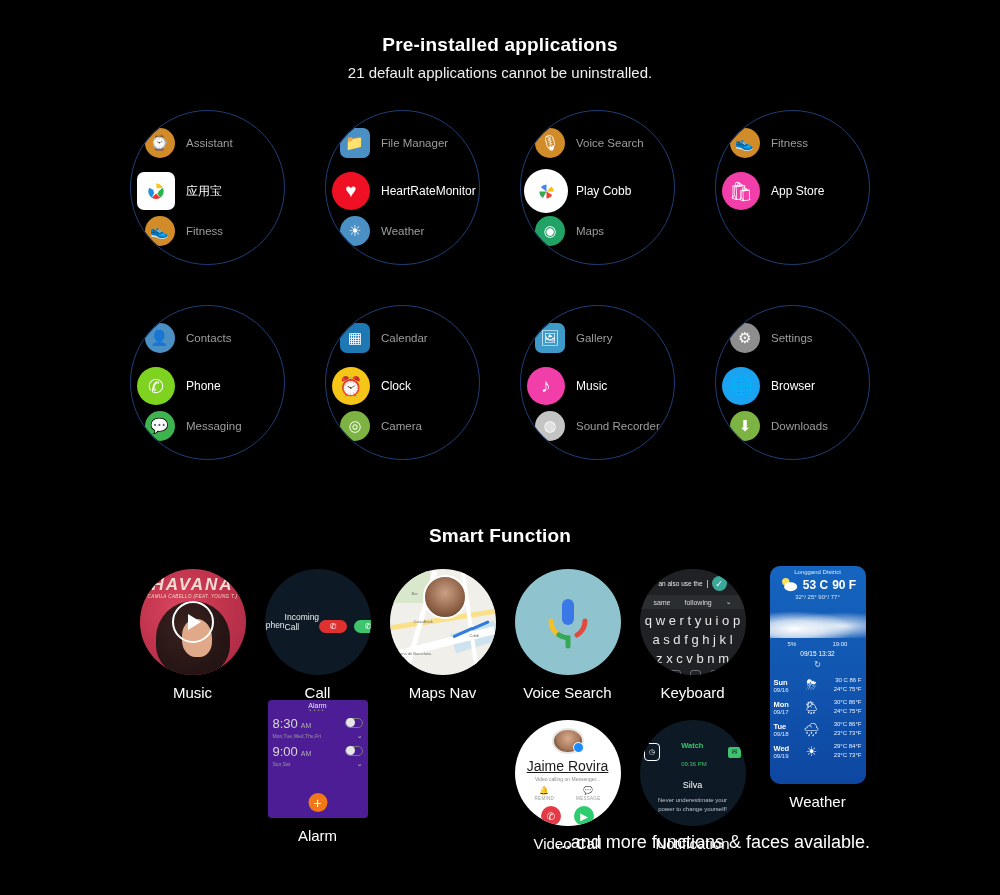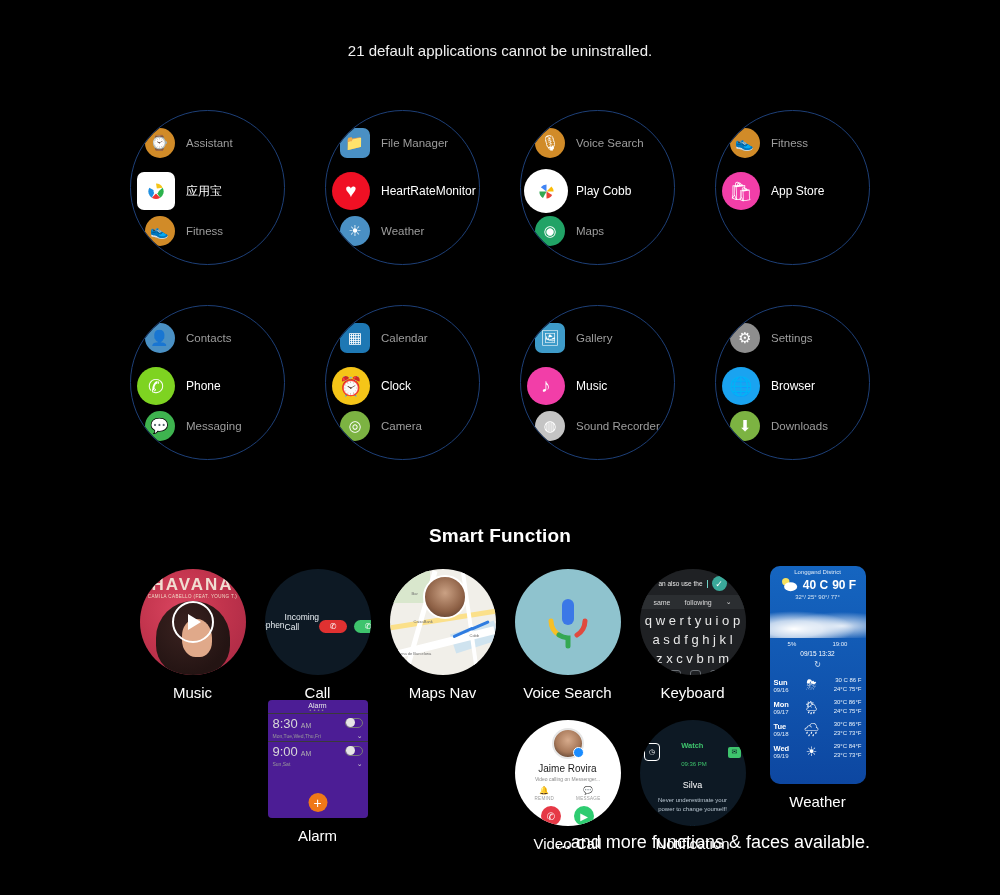--- a/index.html
+++ b/index.html
@@ -30,21 +30,21 @@
   .smart{position:absolute;left:0;top:525px;width:1000px;}
   .sf-row{display:flex;justify-content:center;align-items:flex-start;}
   .sf-item{width:125px;display:flex;flex-direction:column;align-items:center;}
   .sf-face{width:106px;height:106px;border-radius:50%;overflow:hidden;position:relative;background:#111;}
   .sf-face.sq{border-radius:0;width:96px;height:106px;}
   .sf-label{margin-top:9px;font-size:15px;color:#fff;text-align:center;}
   .tagline{position:absolute;right:130px;top:832px;font-size:18px;color:#fff;white-space:nowrap;}
 
   
   .music-face{width:100%;height:100%;background:
-     radial-gradient(circle at 38% 38%, #d9455f 0%, #c2344d 45%, #a62743 100%);position:relative;}
+     radial-gradient(circle at 38% 38%, #d9455f 0%, #c2344d 45%, #a62743 100%);position:relative;font-style:italic;}
   .music-txt{position:absolute;top:6px;left:0;width:100%;text-align:center;
      font-weight:bold;font-size:17px;letter-spacing:2px;color:#f3e6d8;opacity:.95;}
   .music-sub{position:absolute;top:25px;left:0;width:100%;text-align:center;font-size:4.5px;color:#f0d9c4;letter-spacing:.4px;}
   .music-hair{position:absolute;left:16px;bottom:0;width:74px;height:74px;border-radius:50% 50% 40% 40%;
      background:radial-gradient(ellipse at 40% 35%,#3a2220 0%,#241413 70%);}
   .music-face2{position:absolute;left:42px;bottom:18px;width:30px;height:38px;border-radius:45% 50% 40% 45%;
      background:#e0a98a;}
   .play-btn{position:absolute;left:50%;top:50%;transform:translate(-50%,-50%);
      width:38px;height:38px;border-radius:50%;border:2.5px solid #fff;display:flex;align-items:center;justify-content:center;}
   .play-tri{width:0;height:0;border-left:13px solid #fff;border-top:8px solid transparent;border-bottom:8px solid transparent;margin-left:4px;}
@@ -121,21 +121,21 @@
   .al-days{font-size:5px;color:#9a9a9a;}
   .al-chev{margin-left:auto;font-size:7px;color:#cfcfcf;}
   .al-add{position:absolute;left:50%;bottom:6px;transform:translateX(-50%);width:19px;height:19px;border-radius:50%;
      background:#f07818;display:flex;align-items:center;justify-content:center;font-size:14px;color:#fff;line-height:1;}
 
   
   .vc-face{width:100%;height:100%;background:#fff;display:flex;flex-direction:column;align-items:center;position:relative;}
   .vc-avatar{width:28px;height:28px;border-radius:50%;margin-top:8px;border:2px solid #e6e6e6;
      background:radial-gradient(circle at 50% 38%,#d7ab8c 0%,#a8795a 55%,#3c2a20 100%);position:relative;}
   .vc-badge{position:absolute;right:-2px;bottom:-1px;width:9px;height:9px;border-radius:50%;background:#1a8cff;border:1.5px solid #fff;}
-  .vc-name{font-size:10px;color:#1a1a1a;margin-top:4px;font-weight:500;}
+  .vc-name{font-size:14px;color:#1a1a1a;margin-top:4px;font-weight:500;text-decoration:underline;}
   .vc-sub{font-size:5px;color:#8c8c8c;margin-top:2px;}
   .vc-actions{display:flex;gap:22px;margin-top:4px;}
   .vc-act{display:flex;flex-direction:column;align-items:center;}
   .vc-act-i{font-size:8px;color:#555;}
   .vc-act-t{font-size:4.5px;color:#9a9a9a;margin-top:1px;letter-spacing:.3px;}
   .vc-btns{display:flex;gap:13px;margin-top:5px;}
   .vcb{width:20px;height:20px;border-radius:50%;display:flex;align-items:center;justify-content:center;font-size:10px;color:#fff;}
   .vcb.red{background:#e63946;}
   .vcb.green{background:#2ecc71;}
 
@@ -147,20 +147,21 @@
   .nt-time{font-size:6px;color:#3ec46d;}
   .nt-msgico{width:13px;height:11px;border-radius:2px;background:#3ec46d;display:flex;align-items:center;justify-content:center;font-size:7px;color:#0d1924;}
   .nt-name{font-size:9px;color:#fff;margin-top:10px;}
   .nt-body{font-size:6px;color:#b9c6d1;text-align:center;margin-top:6px;line-height:1.5;width:84px;}
   .nt-chev{margin-top:7px;font-size:13px;color:#2f9fe0;line-height:.6;}
 </style>
 </head>
 <body>
 
 <div style="position:absolute;left:0;top:34px;width:1000px;">
+  <div class="section-title">Pre-installed applications</div>
   <div class="section-sub">21 default applications cannot be uninstralled.</div>
 </div>
 
 <div class="apps-grid">
   <div class="apps-row" id="apps-row-1">
       <div class="watch-circle">
         <div class="applist">
           <div class="approw dim" style="top: -27px;">
             <div class="appicon" style="background: rgb(46, 139, 87);">◉</div>
           </div>
@@ -454,21 +455,21 @@
 
     <div class="sf-item" style="margin-top:-3px;">
       <div class="sf-face sq" style="height:218px;border-radius:10px;">
         <div class="wx-face">
           <div class="wx-dist">Longgand District</div>
           <div class="wx-cur">
             <svg width="20" height="18" viewBox="0 0 24 22">
               <circle cx="8" cy="7" r="4.5" fill="#f6e05e"></circle>
               <ellipse cx="14" cy="13" rx="8" ry="5.5" fill="#fff"></ellipse>
             </svg>
-            <span class="wx-temp">40 C</span>
+            <span class="wx-temp">53 C</span>
             <span class="wx-temp">90 F</span>
           </div>
           <div class="wx-hl">32°/ 25° 90°/ 77°</div>
           <div class="wx-cloudband"></div>
           <div class="wx-meta">
             <span>5%</span>
             <span>19:00</span>
           </div>
           <div class="wx-date">09/15 13:32</div>
           <div class="wx-refresh">↻</div>

